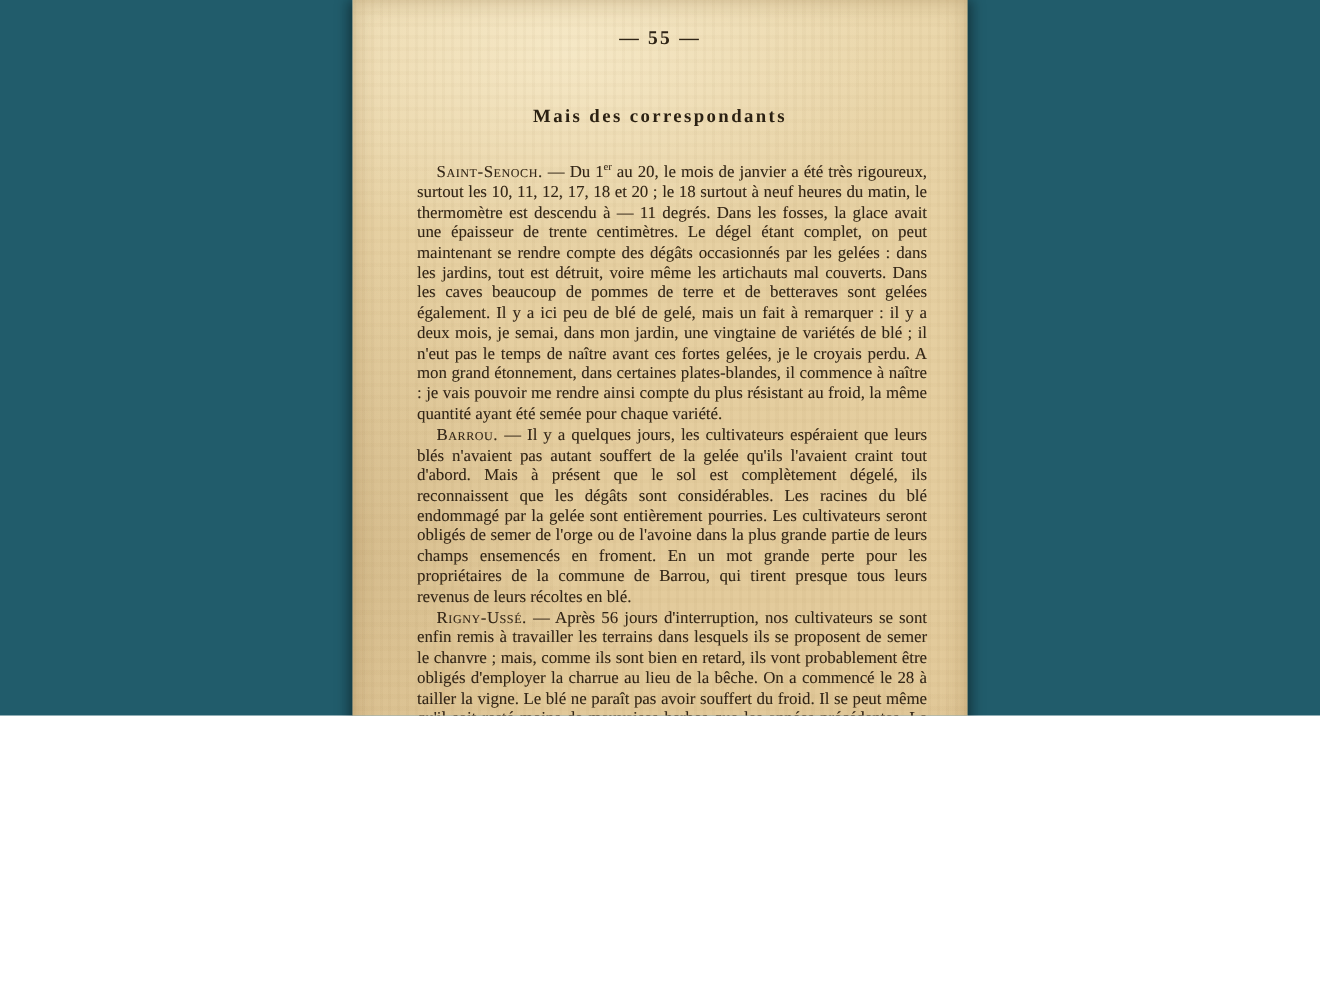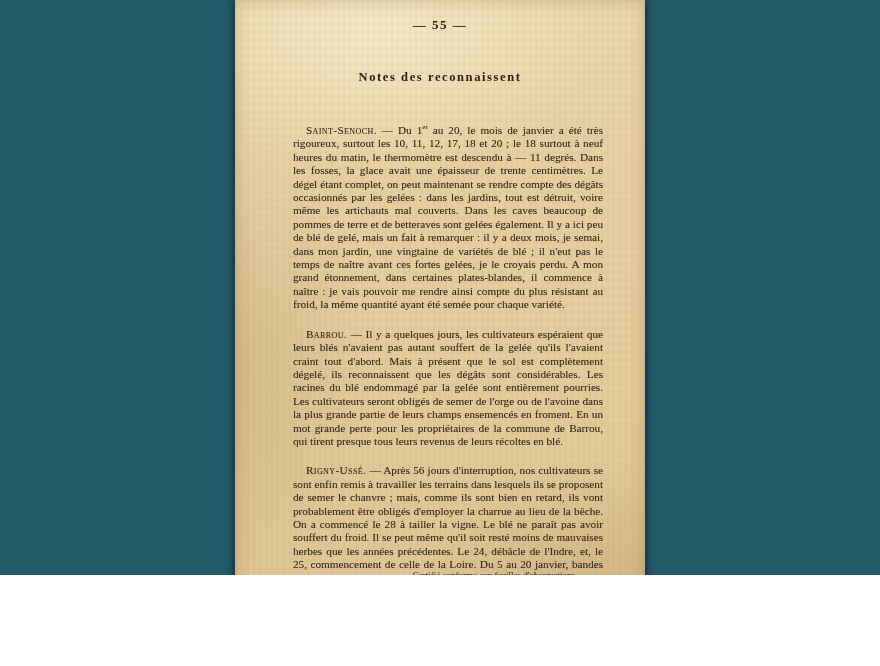--- a/index.html
+++ b/index.html
@@ -1,19 +1,19 @@
 <!DOCTYPE html>
 <html><head>
 <meta charset="utf-8">
 <style>
   html, body { margin: 0; padding: 0; }
   .canvas {
     position: relative;
     width: 880px;
-    height: 575px;
+    height: 477px;
     background: #215c6b;
     overflow: hidden;
     font-family: "Liberation Serif", "DejaVu Serif", serif;
   }
   .page {
     position: absolute;
     left: 235px;
     top: 0;
     width: 410px;
     height: 666px;
@@ -61,21 +61,21 @@
     position: absolute;
     left: 42px;
     top: 108px;
     width: 342px;
     font-size: 11.2px;
     line-height: 13.4px;
     text-align: justify;
     color: #322618;
     text-shadow: 0.2px 0.2px 0 rgba(70,48,22,0.30);
   }
-  .bodytext p { margin: 16px; text-indent: 13px; }
+  .bodytext p { margin: 1px; text-indent: 13px; }
   .lead { font-variant: small-caps; letter-spacing: 0.4px; font-weight: 500; }
   .bodytext sup { font-size: 7px; line-height: 0; vertical-align: super; }
   .signature {
     position: absolute;
     left: 130px;
     top: 570px;
     width: 260px;
     text-align: center;
     color: #2e2315;
     text-shadow: 0.2px 0.2px 0 rgba(70,48,22,0.25);
@@ -92,21 +92,21 @@
   }
 </style>
 </head>
 <body>
 
 <div class="canvas">
   <div class="page">
 
     <div class="pagenum">— 55 —</div>
 
-    <h1 class="heading">Notes des reconnaissent</h1>
+    <h1 class="heading">Mais des correspondants</h1>
 
     <div class="bodytext">
 
       <p><span class="lead">Saint-Senoch.</span><span> — Du 1</span><sup>er</sup><span> au 20, le mois de janvier a été très rigoureux, surtout les 10, 11, 12, 17, 18 et 20 ; le 18 surtout à neuf heures du matin, le thermomètre est descendu à — 11 degrés. Dans les fosses, la glace avait une épaisseur de trente centimètres. Le dégel étant complet, on peut maintenant se rendre compte des dégâts occasionnés par les gelées : dans les jardins, tout est détruit, voire même les artichauts mal couverts. Dans les caves beaucoup de pommes de terre et de betteraves sont gelées également. Il y a ici peu de blé de gelé, mais un fait à remarquer : il y a deux mois, je semai, dans mon jardin, une vingtaine de variétés de blé ; il n'eut pas le temps de naître avant ces fortes gelées, je le croyais perdu. A mon grand étonnement, dans certaines plates-blandes, il commence à naître : je vais pouvoir me rendre ainsi compte du plus résistant au froid, la même quantité ayant été semée pour chaque variété.</span></p>
 
       <p><span class="lead">Barrou.</span><span> — Il y a quelques jours, les cultivateurs espéraient que leurs blés n'avaient pas autant souffert de la gelée qu'ils l'avaient craint tout d'abord. Mais à présent que le sol est complètement dégelé, ils reconnaissent que les dégâts sont considérables. Les racines du blé endommagé par la gelée sont entièrement pourries. Les cultivateurs seront obligés de semer de l'orge ou de l'avoine dans la plus grande partie de leurs champs ensemencés en froment. En un mot grande perte pour les propriétaires de la commune de Barrou, qui tirent presque tous leurs revenus de leurs récoltes en blé.</span></p>
 
       <p><span class="lead">Rigny-Ussé.</span><span> — Après 56 jours d'interruption, nos cultivateurs se sont enfin remis à travailler les terrains dans lesquels ils se proposent de semer le chanvre ; mais, comme ils sont bien en retard, ils vont probablement être obligés d'employer la charrue au lieu de la bêche. On a commencé le 28 à tailler la vigne. Le blé ne paraît pas avoir souffert du froid. Il se peut même qu'il soit resté moins de mauvaises herbes que les années précédentes. Le 24, débâcle de l'Indre, et, le 25, commencement de celle de la Loire. Du 5 au 20 janvier, bandes nombreuses d'oies sauvages.</span></p>
 
     </div>

